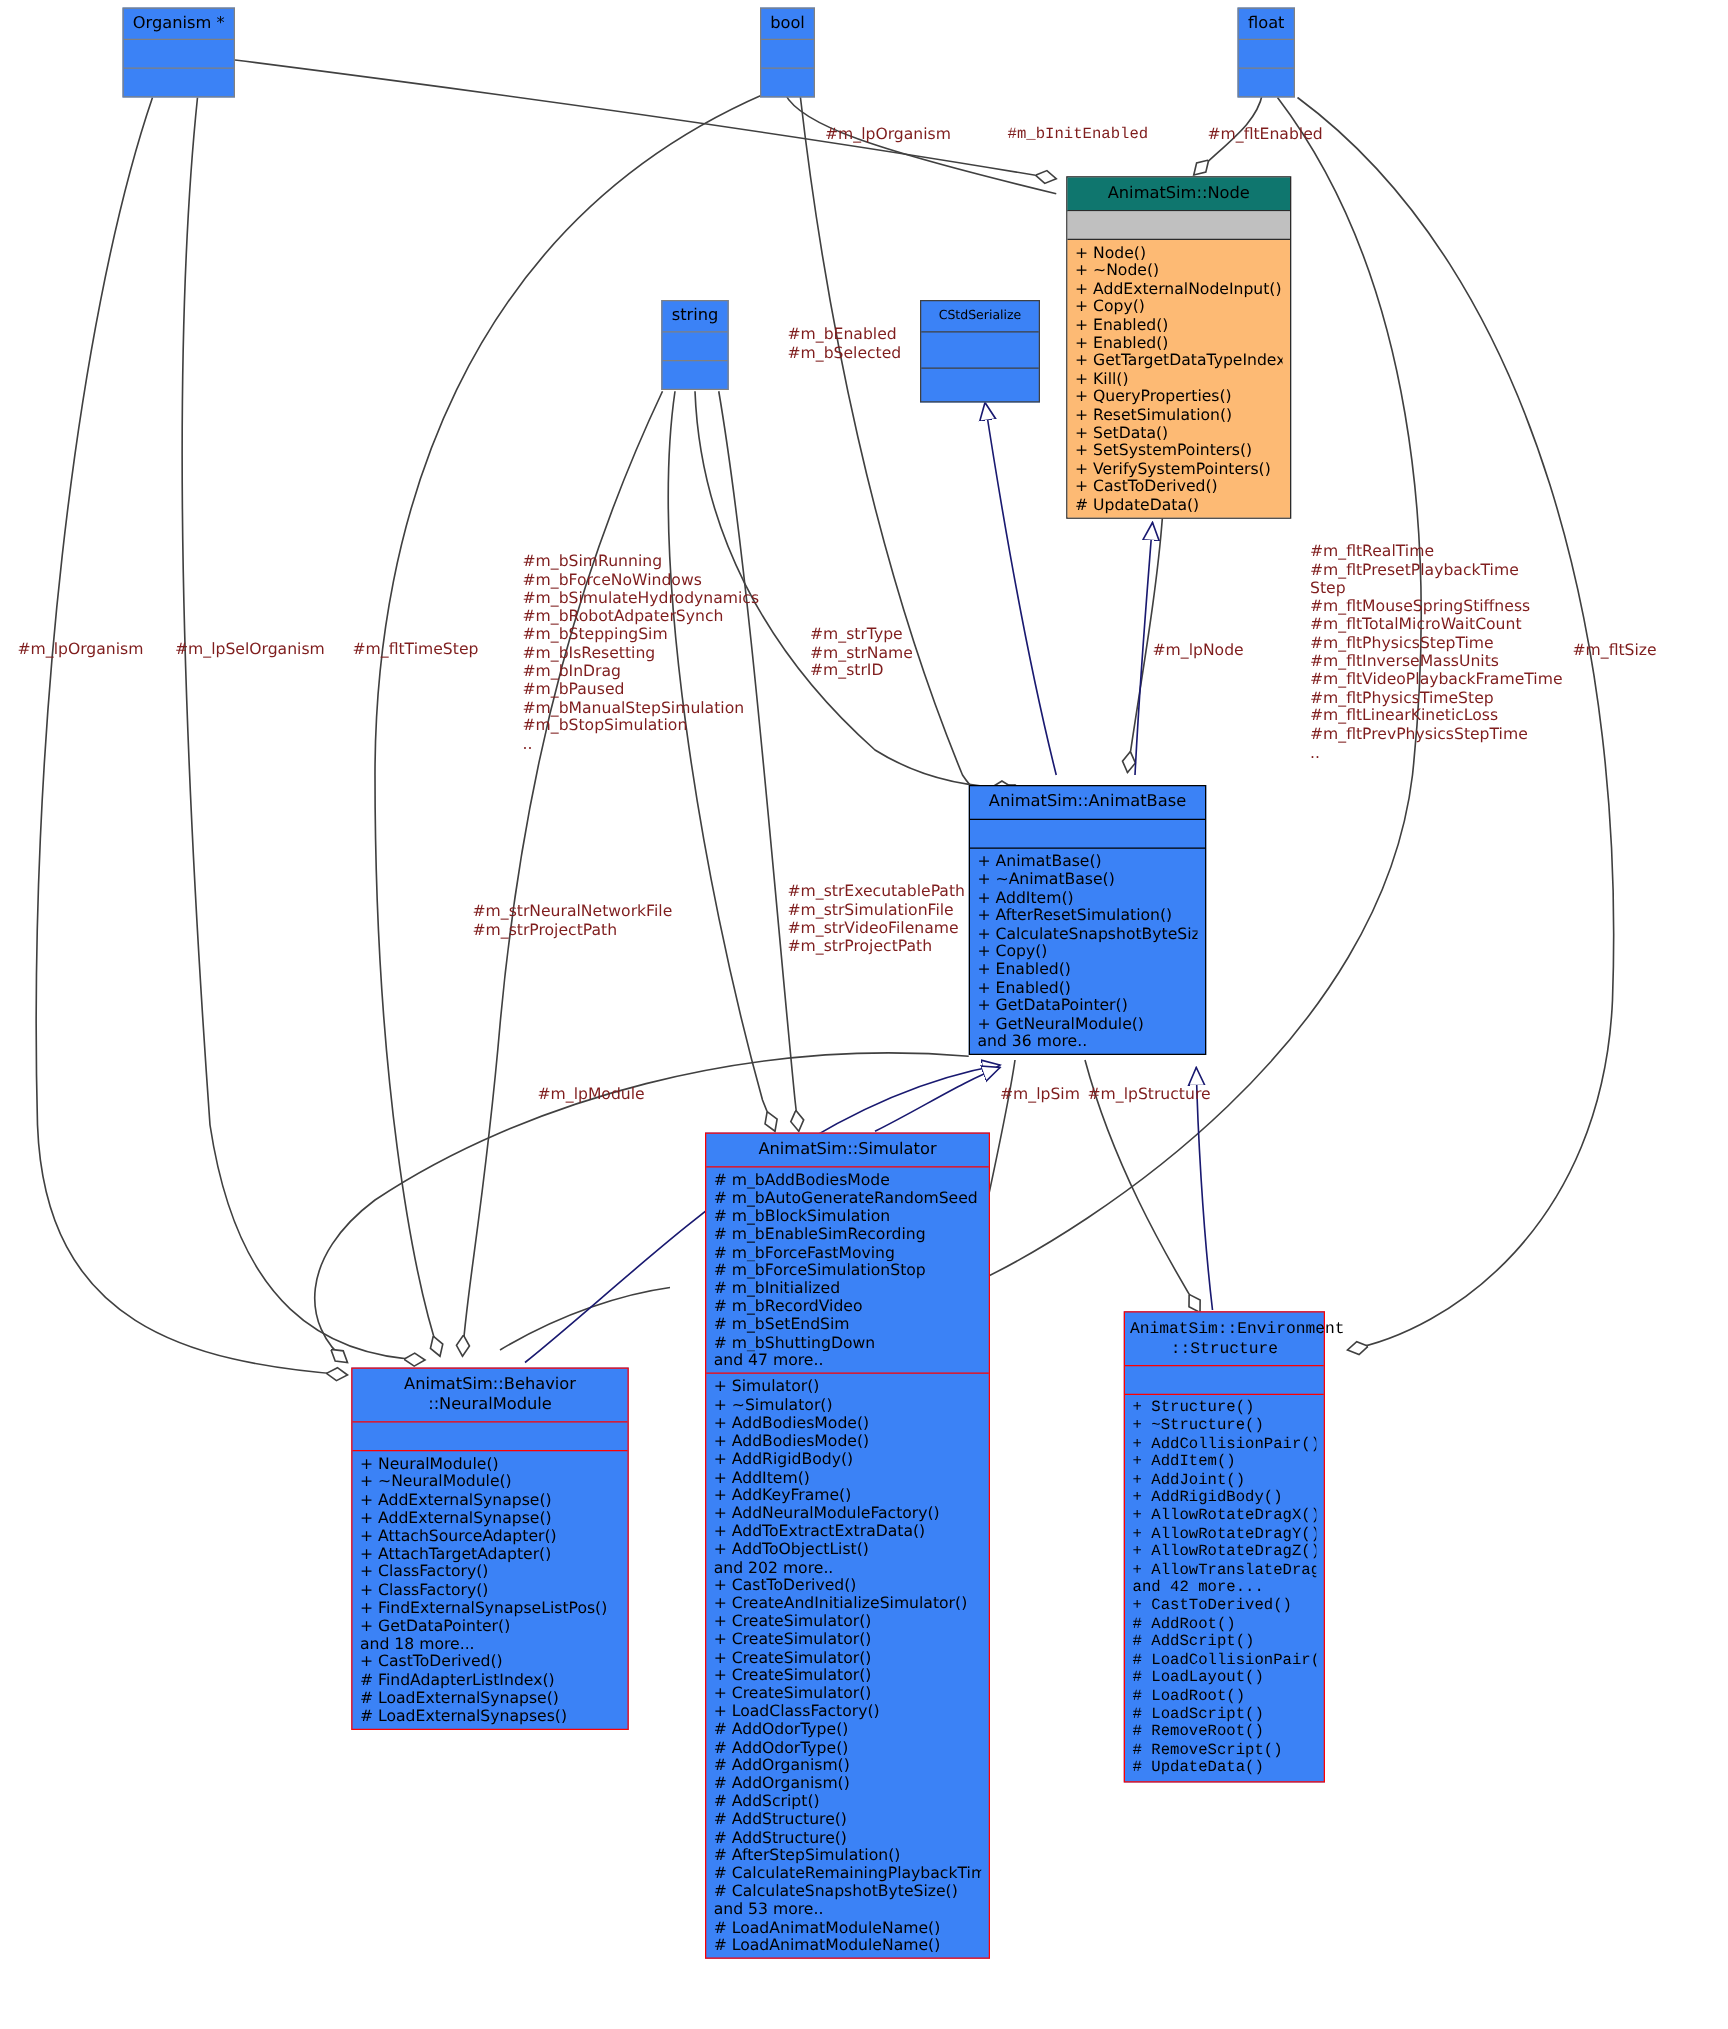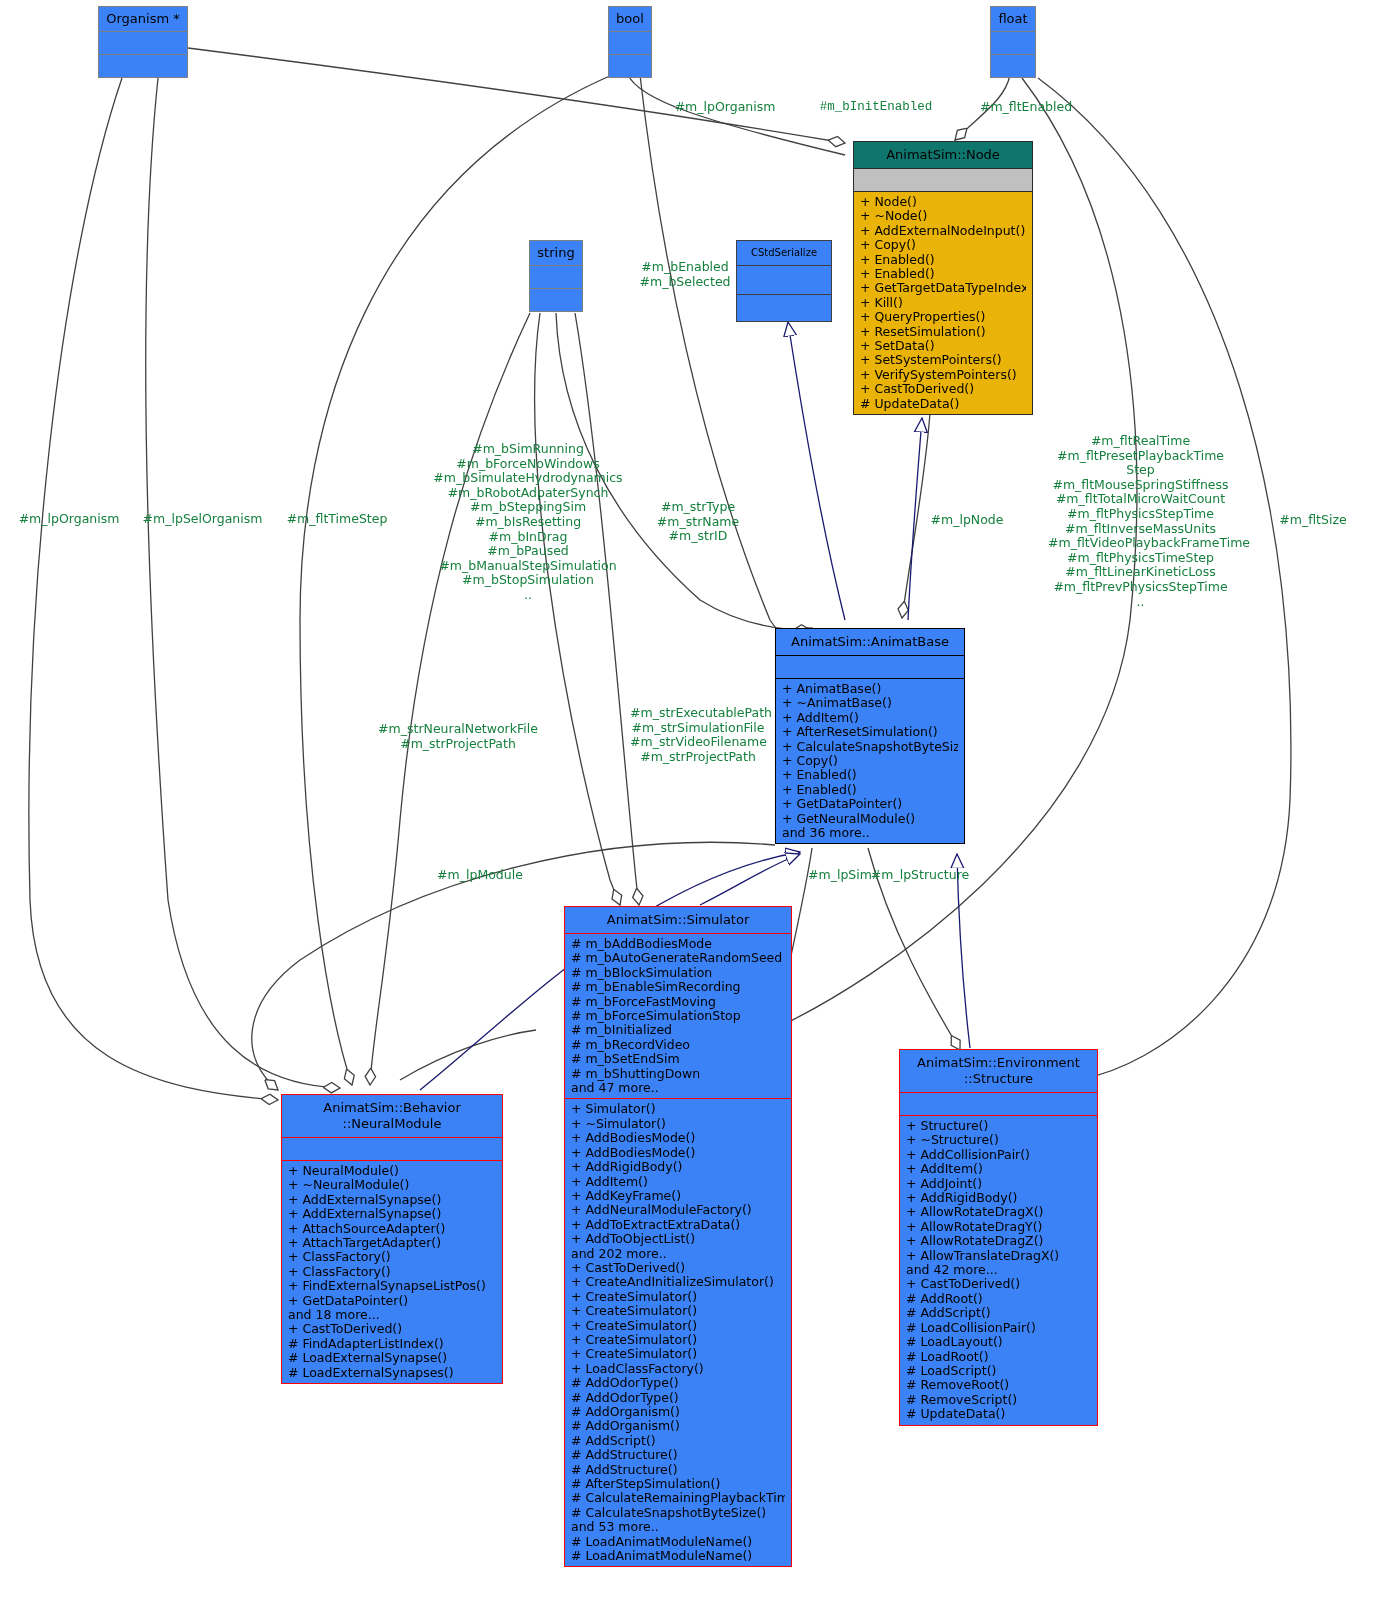--- a/index.html
+++ b/index.html
@@ -28,37 +28,37 @@
 
   .simple-dark{border:1px solid #404040;}
   .simple-dark .title{border-bottom:1px solid #404040;font-size:10px;padding:4px 6px;text-align:center;}
   .simple-dark .r2{height:28px;border-bottom:1px solid #404040;}
   .simple-dark .r3{height:26px;}
 
   
   .filled{border:1px solid #2b2b2b;background:#c0c0c0;}
   .filled .title{border-bottom:1px solid #2b2b2b;background:#0f766e;}
   .filled .emptyrow{height:22px;border-bottom:1px solid #2b2b2b;background:#c0c0c0;}
-  .filled .compartment{background:#eab308;}
+  .filled .compartment{background:#fdba74;}
 
   
   .plain{border:1px solid #000;}
   .plain .title{border-bottom:1px solid #000;}
   .plain .emptyrow{height:22px;border-bottom:1px solid #000;}
 
   
   .red{border:1px solid #ff0000;}
   .red .title{border-bottom:1px solid #ff0000;}
   .red .emptyrow{height:22px;border-bottom:1px solid #ff0000;}
   .red .sep{border-bottom:1px solid #ff0000;}
 
   
   .elabel{
-    position:absolute;font-size:12.5px;line-height:14.6px;text-align:center;
-    white-space:pre-line;color:#15803d;
+    position:absolute;font-size:12.5px;line-height:14.6px;text-align:left;
+    white-space:pre-line;color:#7f1d1d;
   }
 </style>
 </head>
 <body>
 
 <div id="canvas">
 
   <svg class="edges" viewBox="0 0 1382 1623">
     <defs>
       <marker id="empty-diamond-g" markerWidth="14" markerHeight="10" refX="13" refY="5" orient="auto">
@@ -261,21 +261,21 @@
         <div>+ FindExternalSynapseListPos()</div>
         <div>+ GetDataPointer()</div>
         <div>and 18 more...</div>
         <div>+ CastToDerived()</div>
         <div># FindAdapterListIndex()</div>
         <div># LoadExternalSynapse()</div>
         <div># LoadExternalSynapses()</div>
       </div>
   </div>
 
-  <div class="node red" style="left:899px;top:1049px;width:199px;">
+  <div class="node red" style="left:899px;top:1049px;width:161px;font-family:Liberation Mono, monospace;">
     <div class="title">AnimatSim::Environment
 ::Structure</div>
     <div class="emptyrow"></div>
     <div class="compartment">
         <div>+ Structure()</div>
         <div>+ ~Structure()</div>
         <div>+ AddCollisionPair()</div>
         <div>+ AddItem()</div>
         <div>+ AddJoint()</div>
         <div>+ AddRigidBody()</div>

